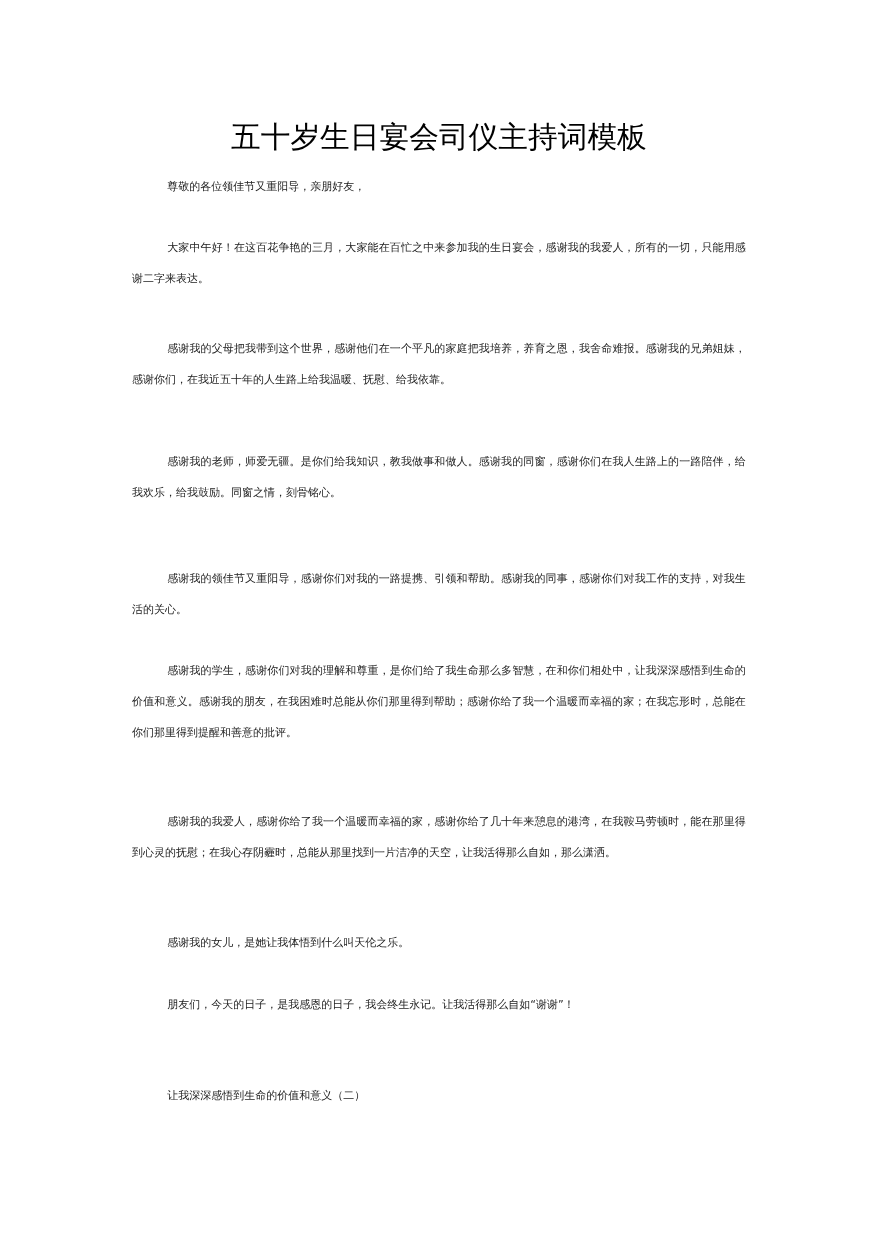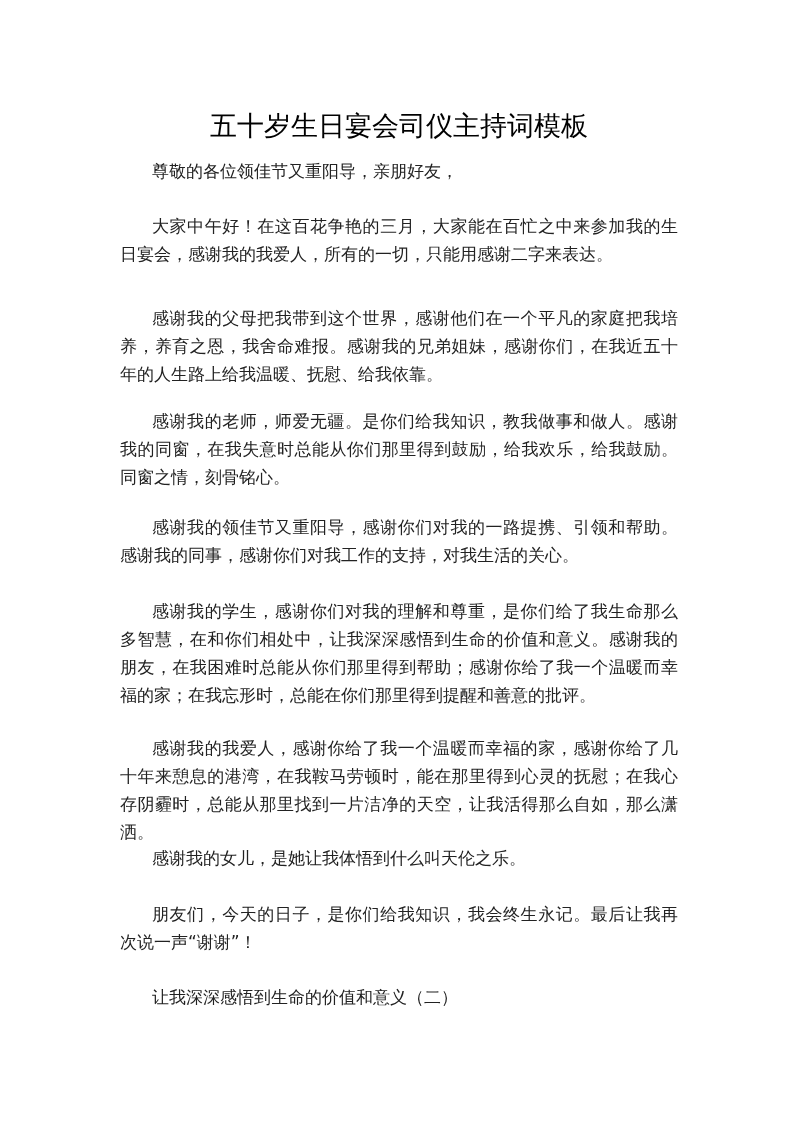--- a/index.html
+++ b/index.html
@@ -1,32 +1,32 @@
 <!DOCTYPE html>
 <html><head>
 <meta charset="utf-8">
 <style>
   html, body { margin: 0; padding: 0; background: #ffffff; }
   body { width: 794px; height: 1123px; position: relative; overflow: hidden;
          font-family: "DejaVu Sans", "Liberation Sans", sans-serif; color: #1a1a1a; }
   .page { position: absolute; left: 120px; top: 0; width: 558px; }
   .title { position: absolute; left: 0; width: 558px; top: 106px; text-align: center;
            font-size: 27px; font-weight: normal; color: #000; letter-spacing: 0px; line-height: 40px; }
-  .para { position: absolute; left: 0; width: 558px; font-size: 17px; line-height: 28px;
+  .para { position: absolute; left: 0; width: 558px; font-size: 10px; line-height: 28px;
           text-indent: 32px; text-align: justify; margin: 0; color: #222; }
 </style>
 </head>
 <body>
 
 <div class="page">
   <div class="title">五十岁生日宴会司仪主持词模板</div>
 
   <p class="para" style="top:157px">尊敬的各位领佳节又重阳导，亲朋好友，</p>
   <p class="para" style="top:212px">大家中午好！在这百花争艳的三月，大家能在百忙之中来参加我的生日宴会，感谢我的我爱人，所有的一切，只能用感谢二字来表达。</p>
   <p class="para" style="top:304px">感谢我的父母把我带到这个世界，感谢他们在一个平凡的家庭把我培养，养育之恩，我舍命难报。感谢我的兄弟姐妹，感谢你们，在我近五十年的人生路上给我温暖、抚慰、给我依靠。</p>
-  <p class="para" style="top:407px">感谢我的老师，师爱无疆。是你们给我知识，教我做事和做人。感谢我的同窗，在我失意时总能从你们那里得到鼓励，给我欢乐，给我鼓励。同窗之情，刻骨铭心。</p>
+  <p class="para" style="top:407px">感谢我的老师，师爱无疆。是你们给我知识，教我做事和做人。感谢我的同窗，感谢你们在我人生路上的一路陪伴，给我欢乐，给我鼓励。同窗之情，刻骨铭心。</p>
   <p class="para" style="top:513px">感谢我的领佳节又重阳导，感谢你们对我的一路提携、引领和帮助。感谢我的同事，感谢你们对我工作的支持，对我生活的关心。</p>
   <p class="para" style="top:597px">感谢我的学生，感谢你们对我的理解和尊重，是你们给了我生命那么多智慧，在和你们相处中，让我深深感悟到生命的价值和意义。感谢我的朋友，在我困难时总能从你们那里得到帮助；感谢你给了我一个温暖而幸福的家；在我忘形时，总能在你们那里得到提醒和善意的批评。</p>
   <p class="para" style="top:734px">感谢我的我爱人，感谢你给了我一个温暖而幸福的家，感谢你给了几十年来憩息的港湾，在我鞍马劳顿时，能在那里得到心灵的抚慰；在我心存阴霾时，总能从那里找到一片洁净的天空，让我活得那么自如，那么潇洒。</p>
   <p class="para" style="top:844px">感谢我的女儿，是她让我体悟到什么叫天伦之乐。</p>
-  <p class="para" style="top:900px">朋友们，今天的日子，是你们给我知识，我会终生永记。最后让我再次说一声“谢谢”！</p>
+  <p class="para" style="top:900px">朋友们，今天的日子，是我感恩的日子，我会终生永记。让我活得那么自如“谢谢”！</p>
   <p class="para" style="top:983px">让我深深感悟到生命的价值和意义（二）</p>
 </div>
 
 </body></html>

